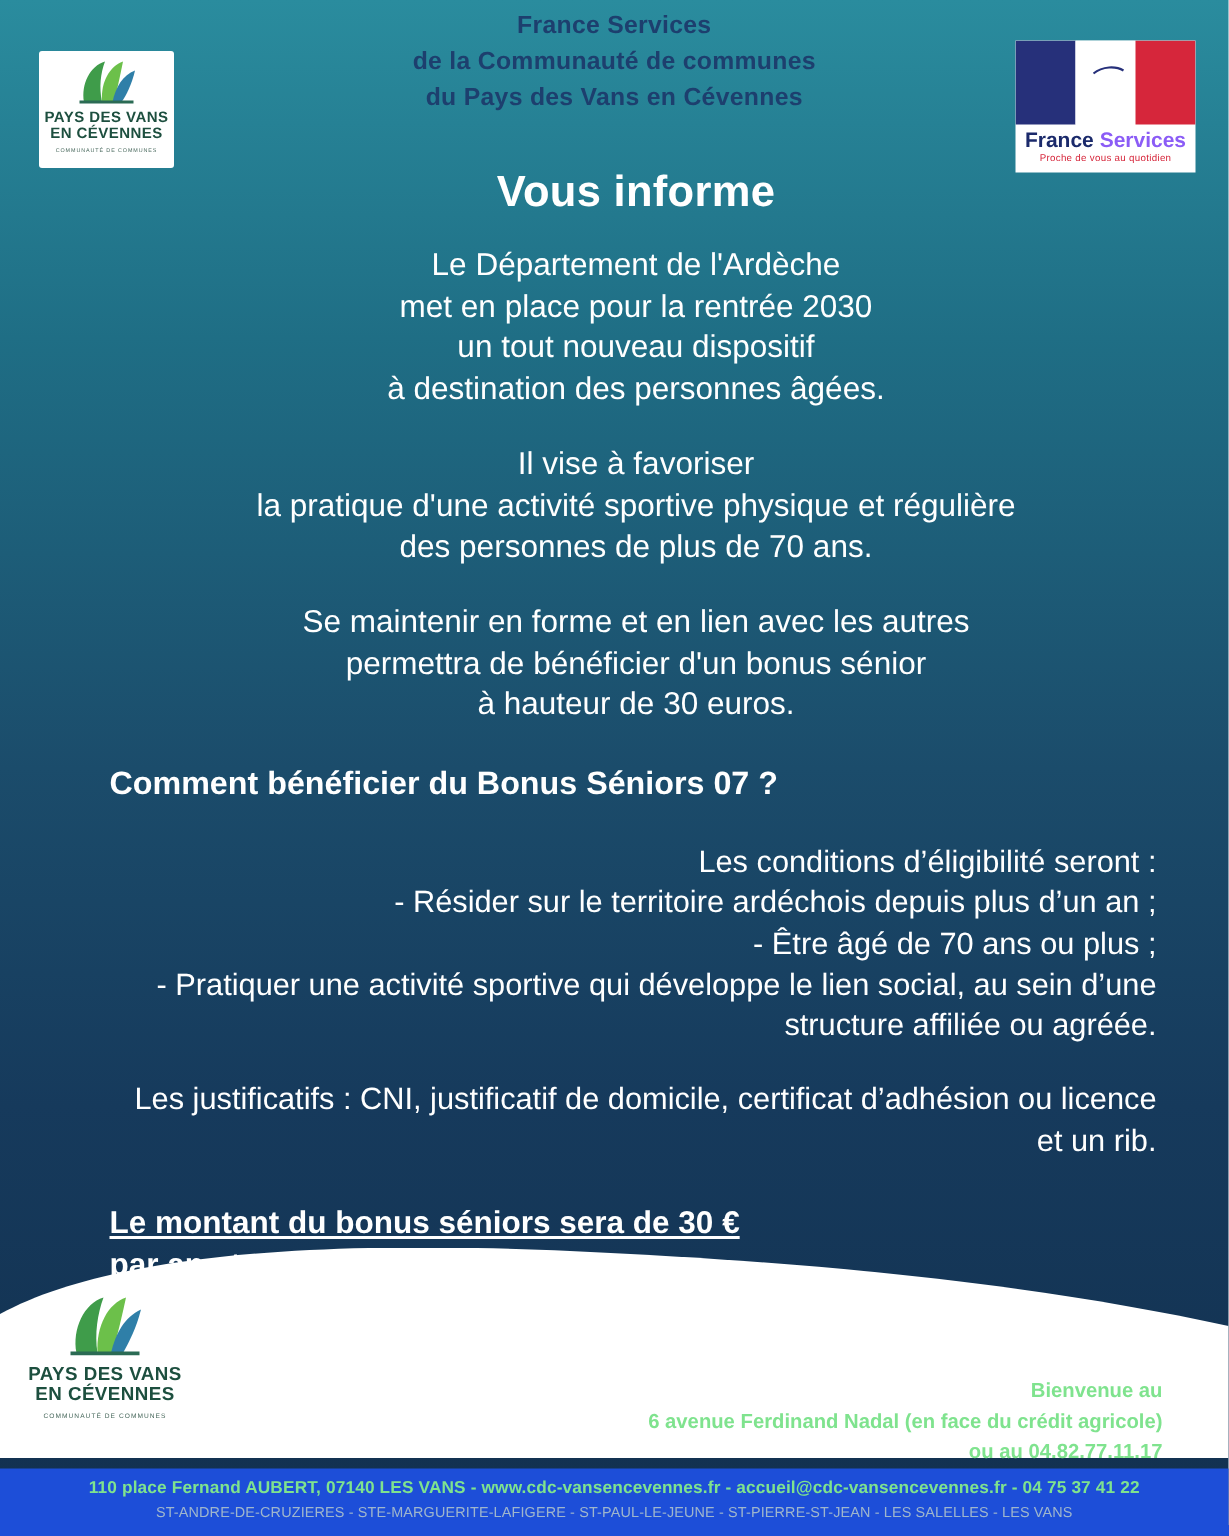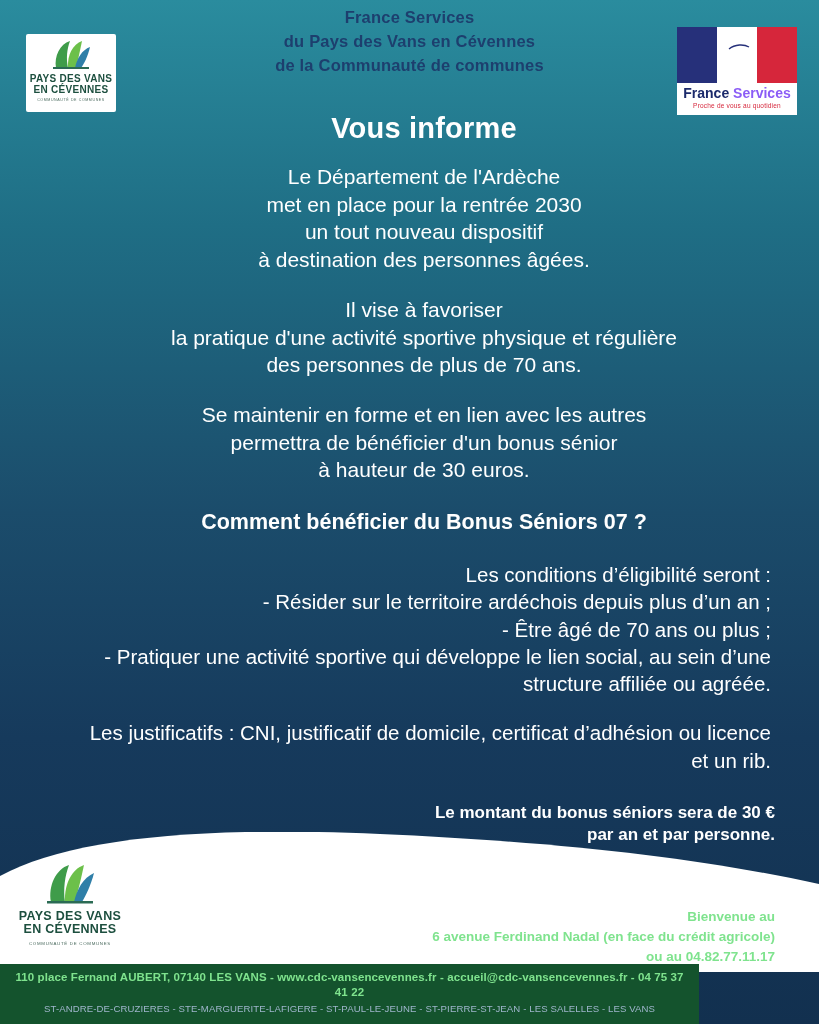--- a/index.html
+++ b/index.html
@@ -132,41 +132,42 @@
     margin-bottom: 18px;
     letter-spacing: 0.2px;
   }
   .para-center {
     text-align: center;
     font-size: 21px;
     line-height: 1.32;
     margin-bottom: 22px;
   }
   .h2 {
-    text-align: center;
+    text-align: left;
     font-size: 21.5px;
     font-weight: bold;
     margin-top: 26px;
     margin-bottom: 26px;
   }
   .para-left {
     text-align: right;
     font-size: 20.5px;
     line-height: 1.33;
     margin-bottom: 22px;
     padding-left: 14px;
     padding-right: 4px;
   }
   .h3 {
-    text-align: right;
-    font-size: 17px;
+    text-align: left;
+    font-size: 21px;
     font-weight: bold;
     line-height: 1.32;
     margin-top: 28px;
     margin-bottom: 24px;
+    text-decoration: underline;
   }
   .h4 {
     text-align: center;
     font-size: 18.5px;
     font-weight: bold;
     margin-top: 18px;
     margin-bottom: 14px;
   }
   .welcome {
     text-align: right;
@@ -212,22 +213,22 @@
     color: #4a6a5e;
     letter-spacing: 0.7px;
     margin-top: 4px;
   }
 
   
   .footer {
     position: absolute;
     left: 0;
     bottom: 0;
-    width: 699px;
-    background: #14532d;
+    width: 819px;
+    background: #1d4ed8;
     padding: 6px 10px 8px 10px;
     box-sizing: border-box;
     z-index: 5;
   }
   .footer-line1 {
     text-align: center;
     color: #7fe38e;
     font-size: 11.5px;
     font-weight: bold;
     letter-spacing: 0.1px;
@@ -255,22 +256,22 @@
         <path d="M27 30 C29 20 34 12 42 9 C40 18 36 26 33 30 Z" fill="#2f7fa8"></path>
         <rect x="5" y="29" width="36" height="2" fill="#2b6b54"></rect>
       </svg>
     </div>
     <div class="lp-title"><span>PAYS DES VANS</span><br><span>EN CÉVENNES</span></div>
     <div class="lp-sub">COMMUNAUTÉ DE COMMUNES</div>
   </div>
 
   <div class="header-title">
     <div>France Services</div>
+    <div>de la Communauté de communes</div>
     <div>du Pays des Vans en Cévennes</div>
-    <div>de la Communauté de communes</div>
   </div>
 
   <div class="logo-fs">
     <div class="fs-flag">
       <div class="b1"></div>
         <div class="b2"></div>
         <div class="b3"></div>
     </div>
     <div class="fs-marianne">
       <svg viewBox="0 0 54 42" width="54" height="42" aria-hidden="true">

